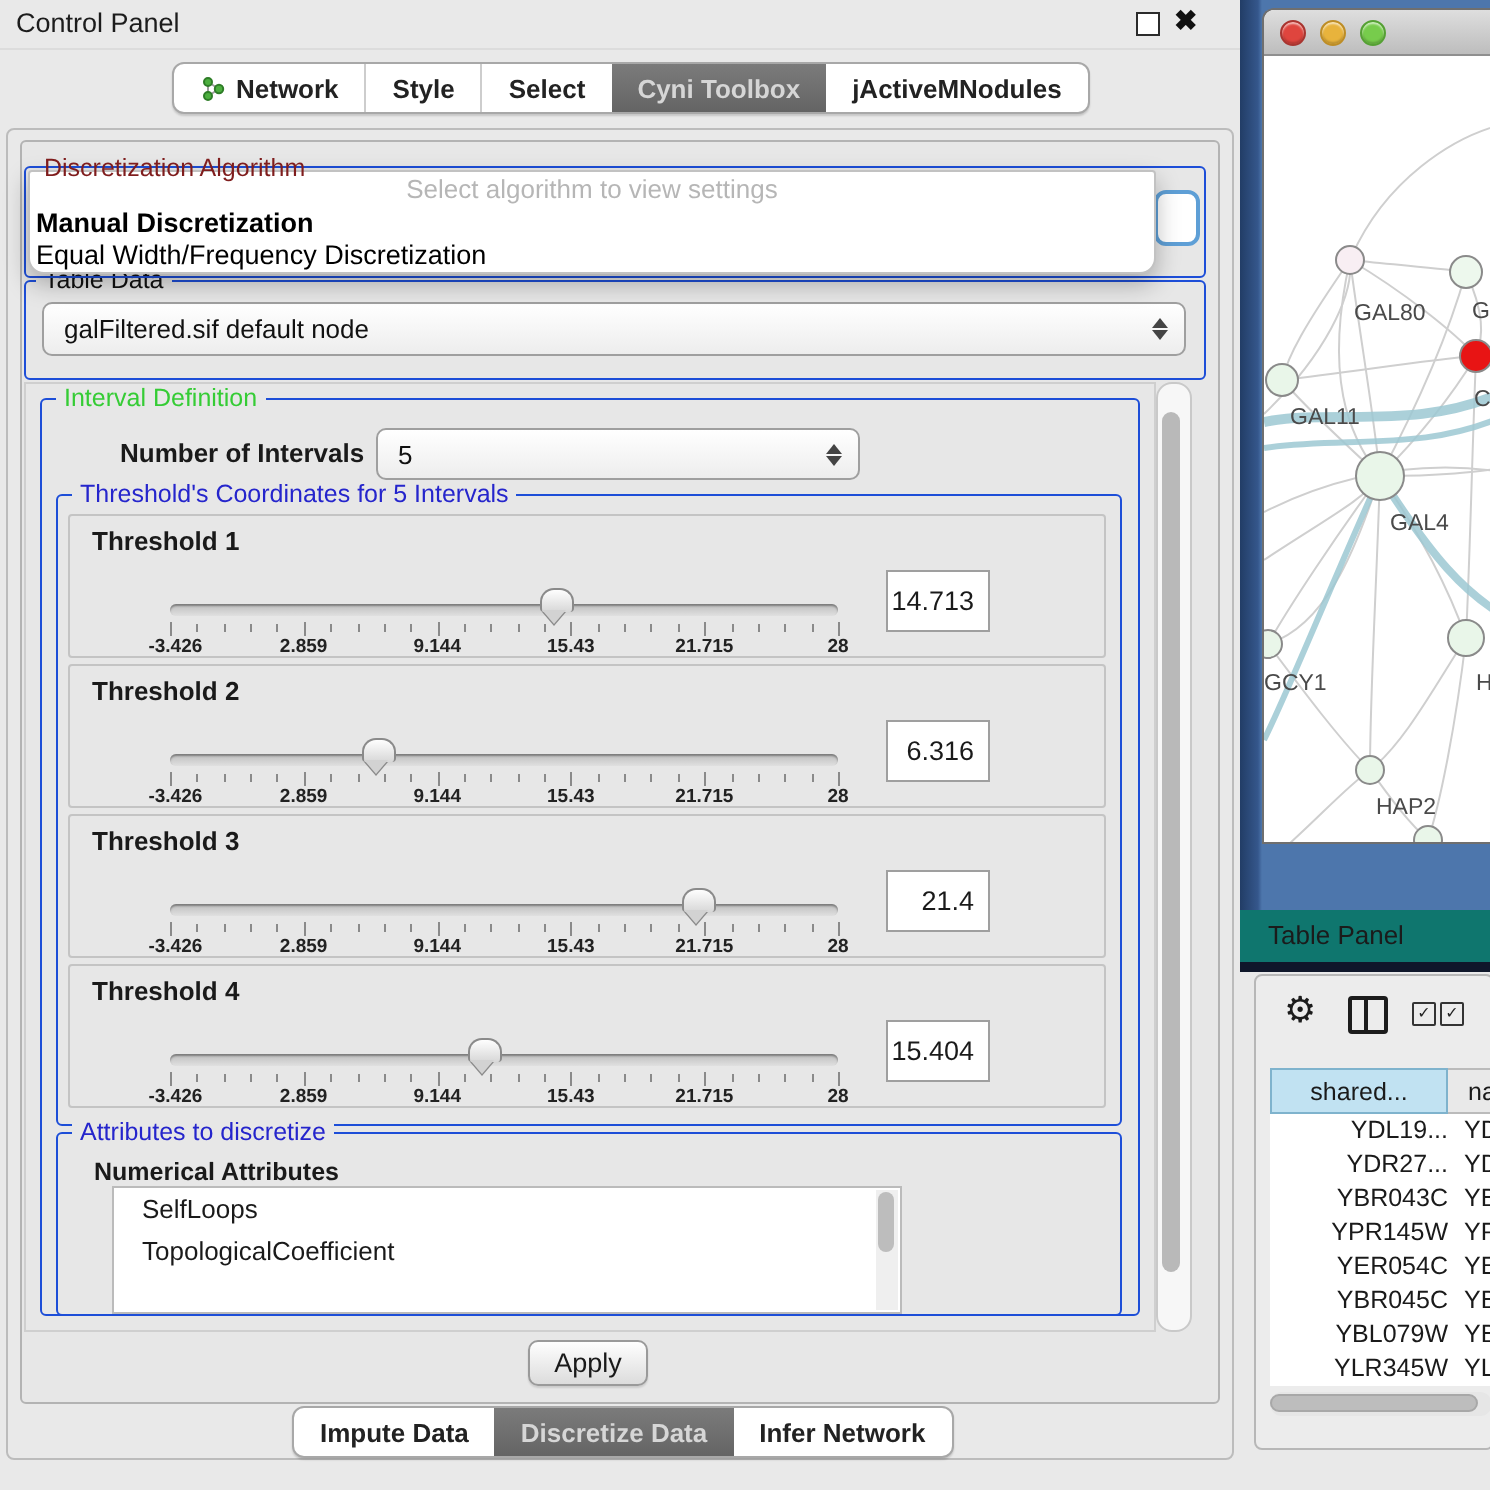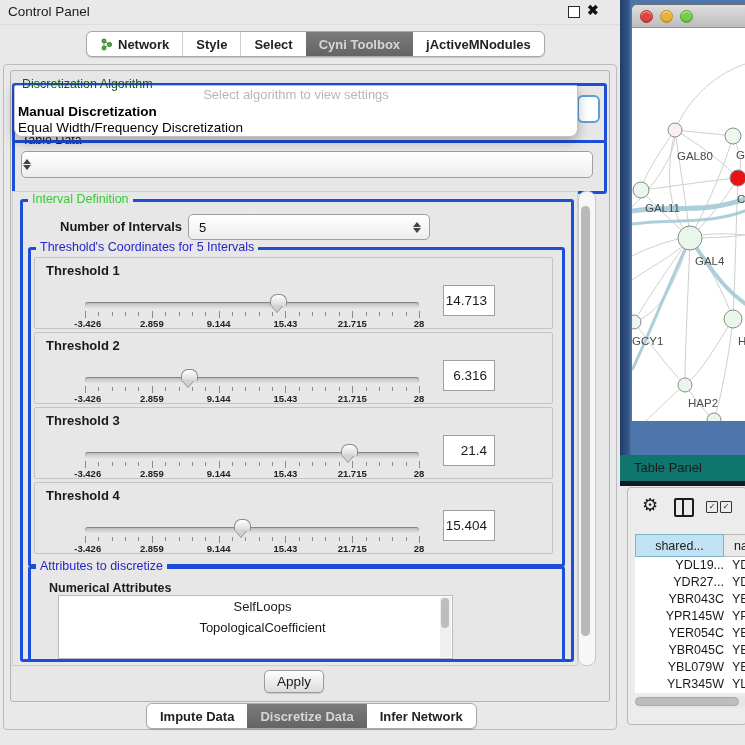--- a/index.html
+++ b/index.html
@@ -16,25 +16,25 @@
   .tabbar{display:flex;align-items:stretch;background:#fff;border:1px solid #a8a8a8;border-radius:6px;height:24px;overflow:hidden;box-shadow:0 1px 1px rgba(0,0,0,.15);}
   .tabbar .seg{display:flex;align-items:center;gap:5px;padding:0 13px;font-size:13px;font-weight:600;color:#222;cursor:default;white-space:nowrap;text-align:center;}
   .tabbar .seg:not(.sel)+.seg:not(.sel){border-left:1px solid #cdcdcd;}
   .tabbar .seg.sel{background:linear-gradient(#7b7b7b,#646464);color:#d6d6d6;}
   .top-tabs{left:86px;top:31px;}
   .bottom-tabs{left:146px;top:703px;z-index:40;}
 
   .outer-card{left:3px;top:64px;width:612px;height:664px;border:1px solid #bcbcbc;border-radius:4px;background:#e9e9e9;}
   .inner-card{left:10px;top:70px;width:598px;height:630px;border:1px solid #b3b3b3;border-radius:3px;background:#e7e7e7;}
 
-  .group{border:3px solid #1d4ed8;border-radius:3px;text-align:center;}
+  .group{border:1px solid #1d4ed8;border-radius:3px;}
   .group-label{position:absolute;font-size:12.5px;background:#e7e7e7;padding:0 4px;line-height:14px;z-index:2;}
 
   .disc-group{left:12px;top:83px;width:589px;height:54px;z-index:5;background:transparent;}
-  .disc-label{left:18px;top:77px;color:#14532d;background:transparent;z-index:30;}
+  .disc-label{left:18px;top:77px;color:#7f1d1d;background:transparent;z-index:30;}
 
   .popup{left:14px;top:85px;width:562px;height:50px;background:#fff;border:1px solid #c2c2c2;
          border-radius:2px 2px 8px 8px;box-shadow:0 5px 12px rgba(0,0,0,.28);z-index:20;}
   .popup .prompt{position:absolute;left:0;right:0;top:1px;text-align:center;font-size:13px;color:#b6b6b6;}
   .popup .opt1{position:absolute;left:3px;top:18px;font-size:13.5px;font-weight:bold;color:#000;}
   .popup .opt2{position:absolute;left:3px;top:34px;font-size:13.5px;color:#000;}
   .combo-sliver{left:577px;top:95px;width:19px;height:24px;background:#fff;border:2px solid #5e9fd6;border-radius:6px;z-index:6;}
 
   .tdata-group{left:12px;top:140px;width:589px;height:48px;}
   .tdata-label{left:18px;top:133px;color:#111;}
@@ -154,20 +154,21 @@
 
 <div class="abs popup">
   <div class="prompt">Select algorithm to view settings</div>
   <div class="opt1">Manual Discretization</div>
   <div class="opt2">Equal Width/Frequency Discretization</div>
 </div>
 
 <div class="abs group tdata-group"></div>
 <div class="abs group-label tdata-label">Table Data</div>
 <div class="abs combo tdata-combo">
+  <div class="ctext">galFiltered.sif default node</div>
   <div class="spinner">
       <i class="up"></i>
       <i class="dn"></i>
     </div>
 </div>
 
 <div class="abs viewport"></div>
 <div class="abs vscroll">
     <div class="thumb"></div>
   </div>

